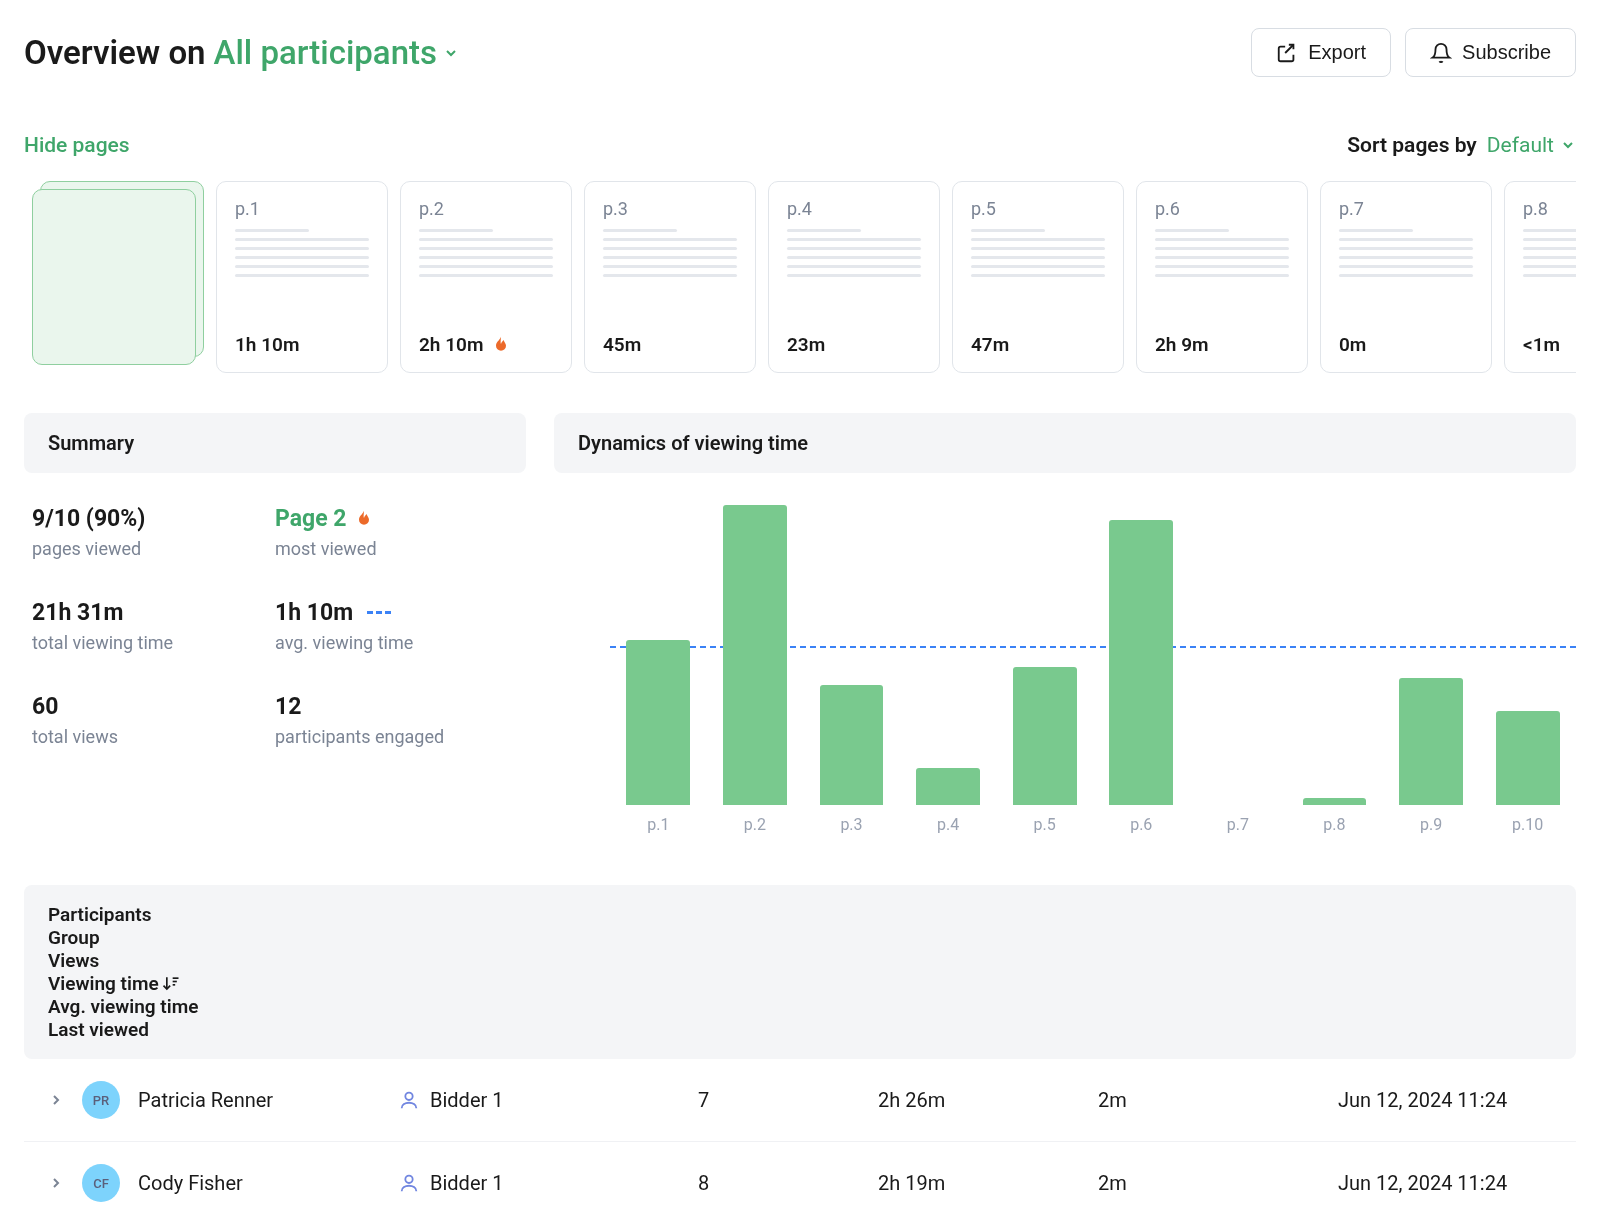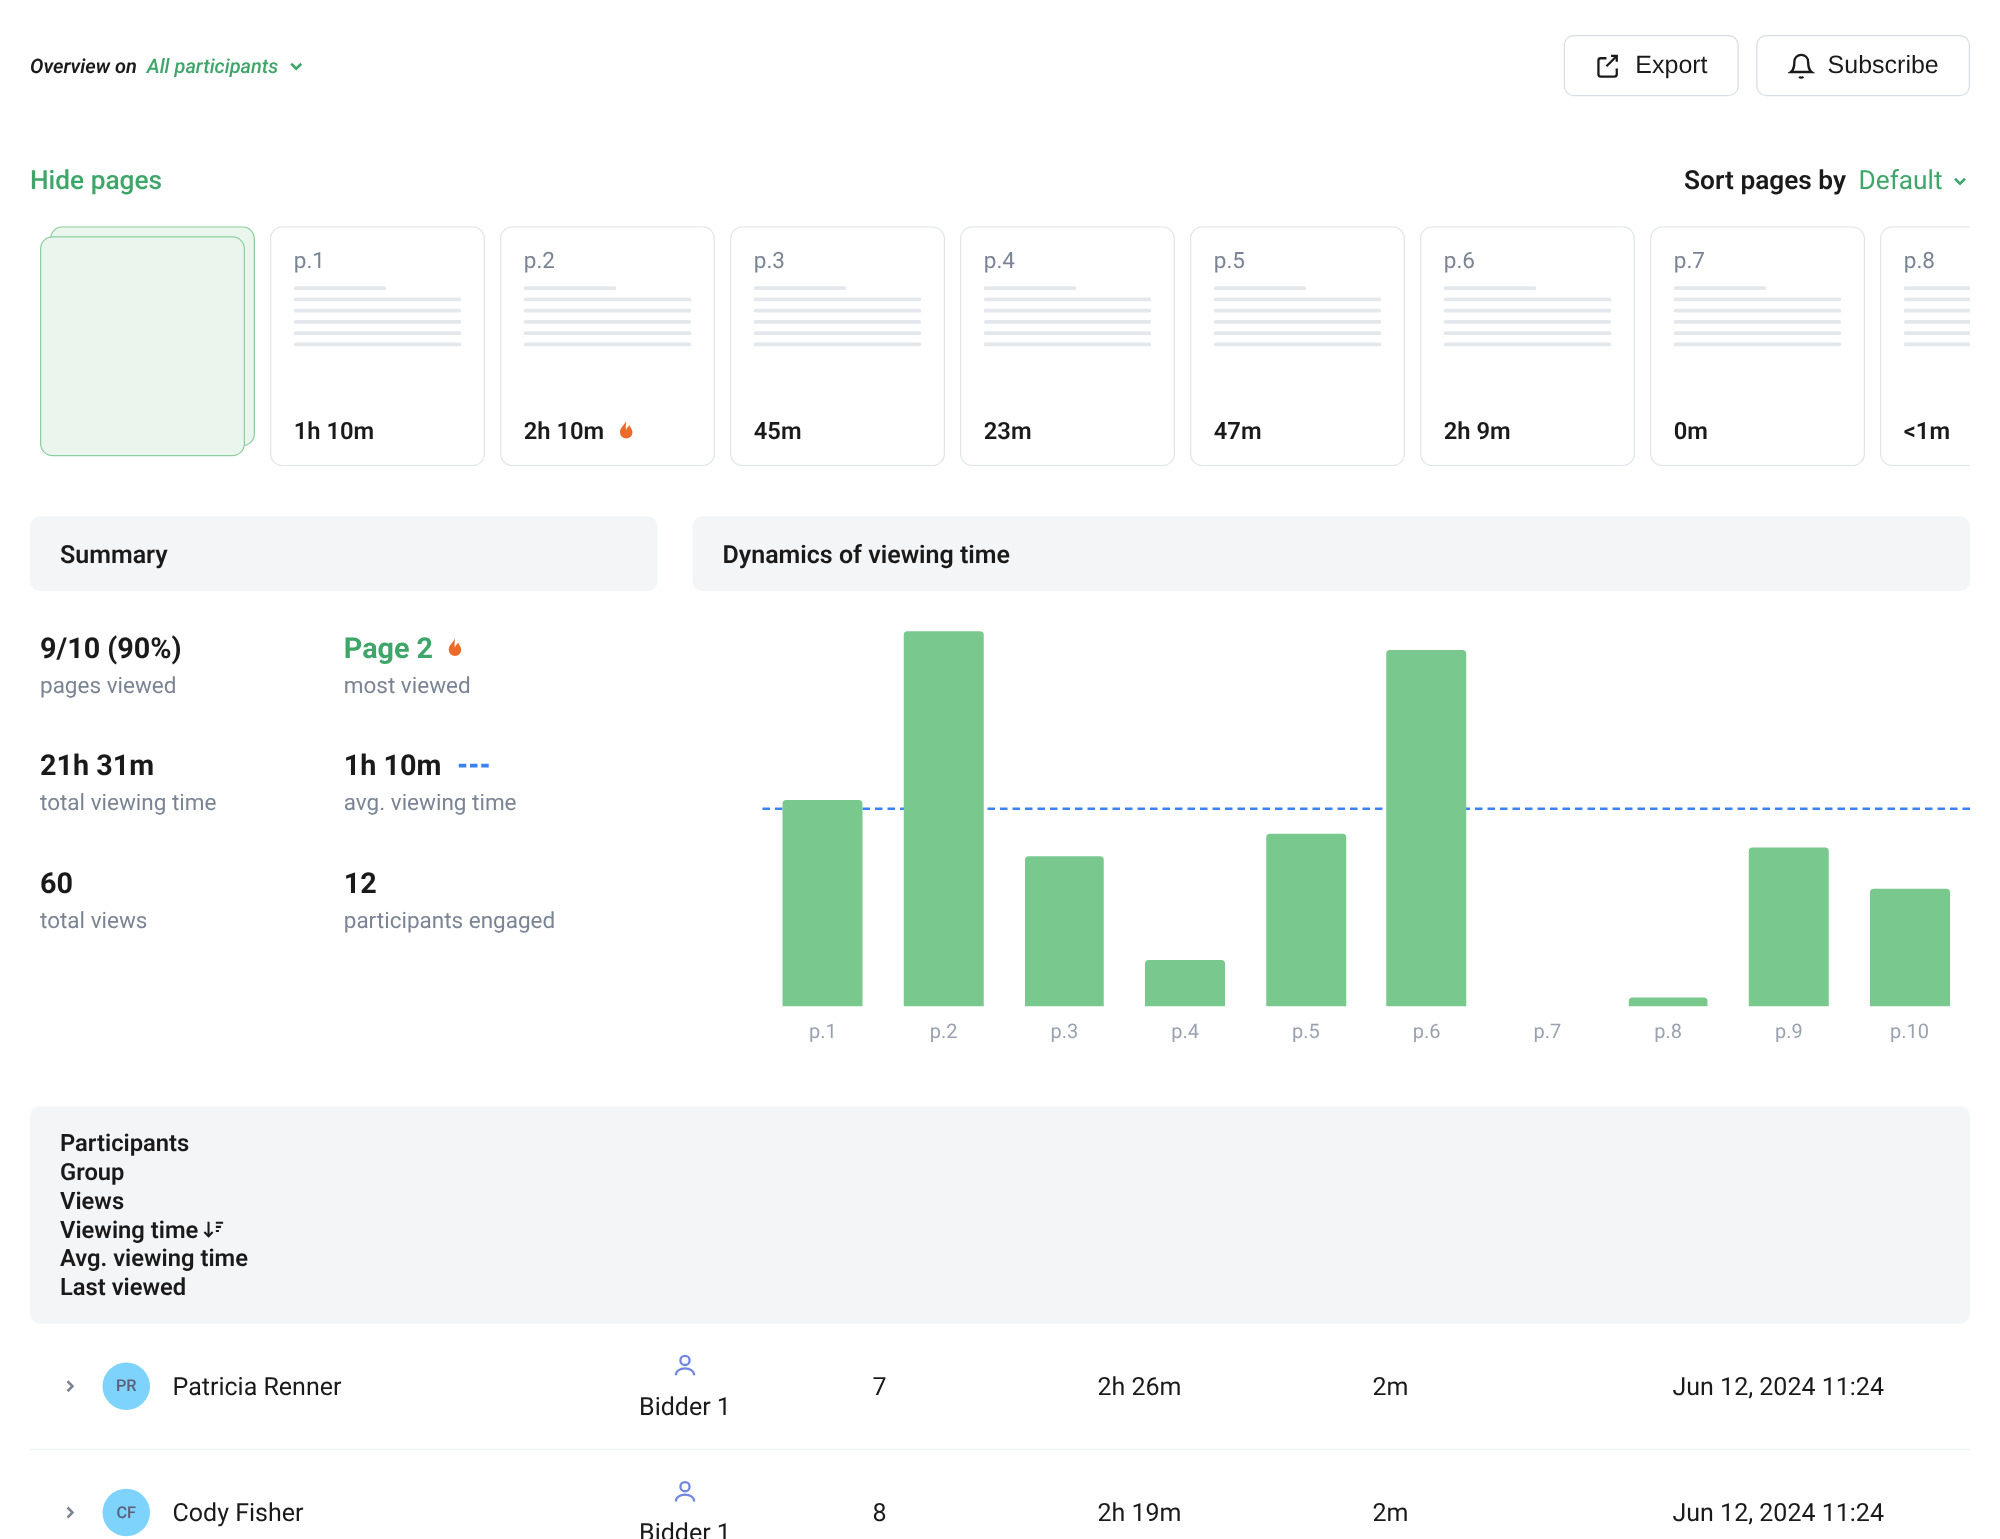--- a/index.html
+++ b/index.html
@@ -12,23 +12,22 @@
 }
 .header-row {
   display: flex;
   justify-content: space-between;
   align-items: center;
   margin-bottom: 56px;
 }
 .title-group {
   display: flex;
   gap: 8px;
-  font-size: 16px;
+  font-size: 33px;
   font-weight: 600;
-  font-style: italic;
 }
 .title-group .dropdown {
   color: #3fa66a;
   font-weight: 500;
   display: inline-flex;
   align-items: center;
   gap: 6px;
   cursor: pointer;
 }
 .btn-row { display: flex; gap: 14px; }
@@ -254,21 +253,21 @@
 }
 .chevron { color: #7b8494; cursor: pointer; display: flex;}
 .avatar {
   width: 38px; height: 38px; border-radius: 50%;
   background: #7dd3fc;
   color: #5b5f7a;
   font-size: 13px;
   font-weight: 500;
   display: flex; align-items: center; justify-content: center;
 }
-.group-cell { width: 300px; display: flex; align-items: center; gap: 10px; color: #1a1a1a; flex-direction: column; }
+.group-cell { width: 300px; display: flex; align-items: center; gap: 10px; color: #1a1a1a; }
 .group-cell svg { width: 22px; height: 22px; color: #7186e0; }
 .cell-views { width: 180px; }
 .cell-vtime { width: 220px; }
 .cell-avg { width: 240px; }
 .cell-last { flex: 1; }
 
 svg.chev { width: 16px; height: 16px; }
 svg.icon20 { width: 20px; height: 20px; }
 </style>
 </head>

